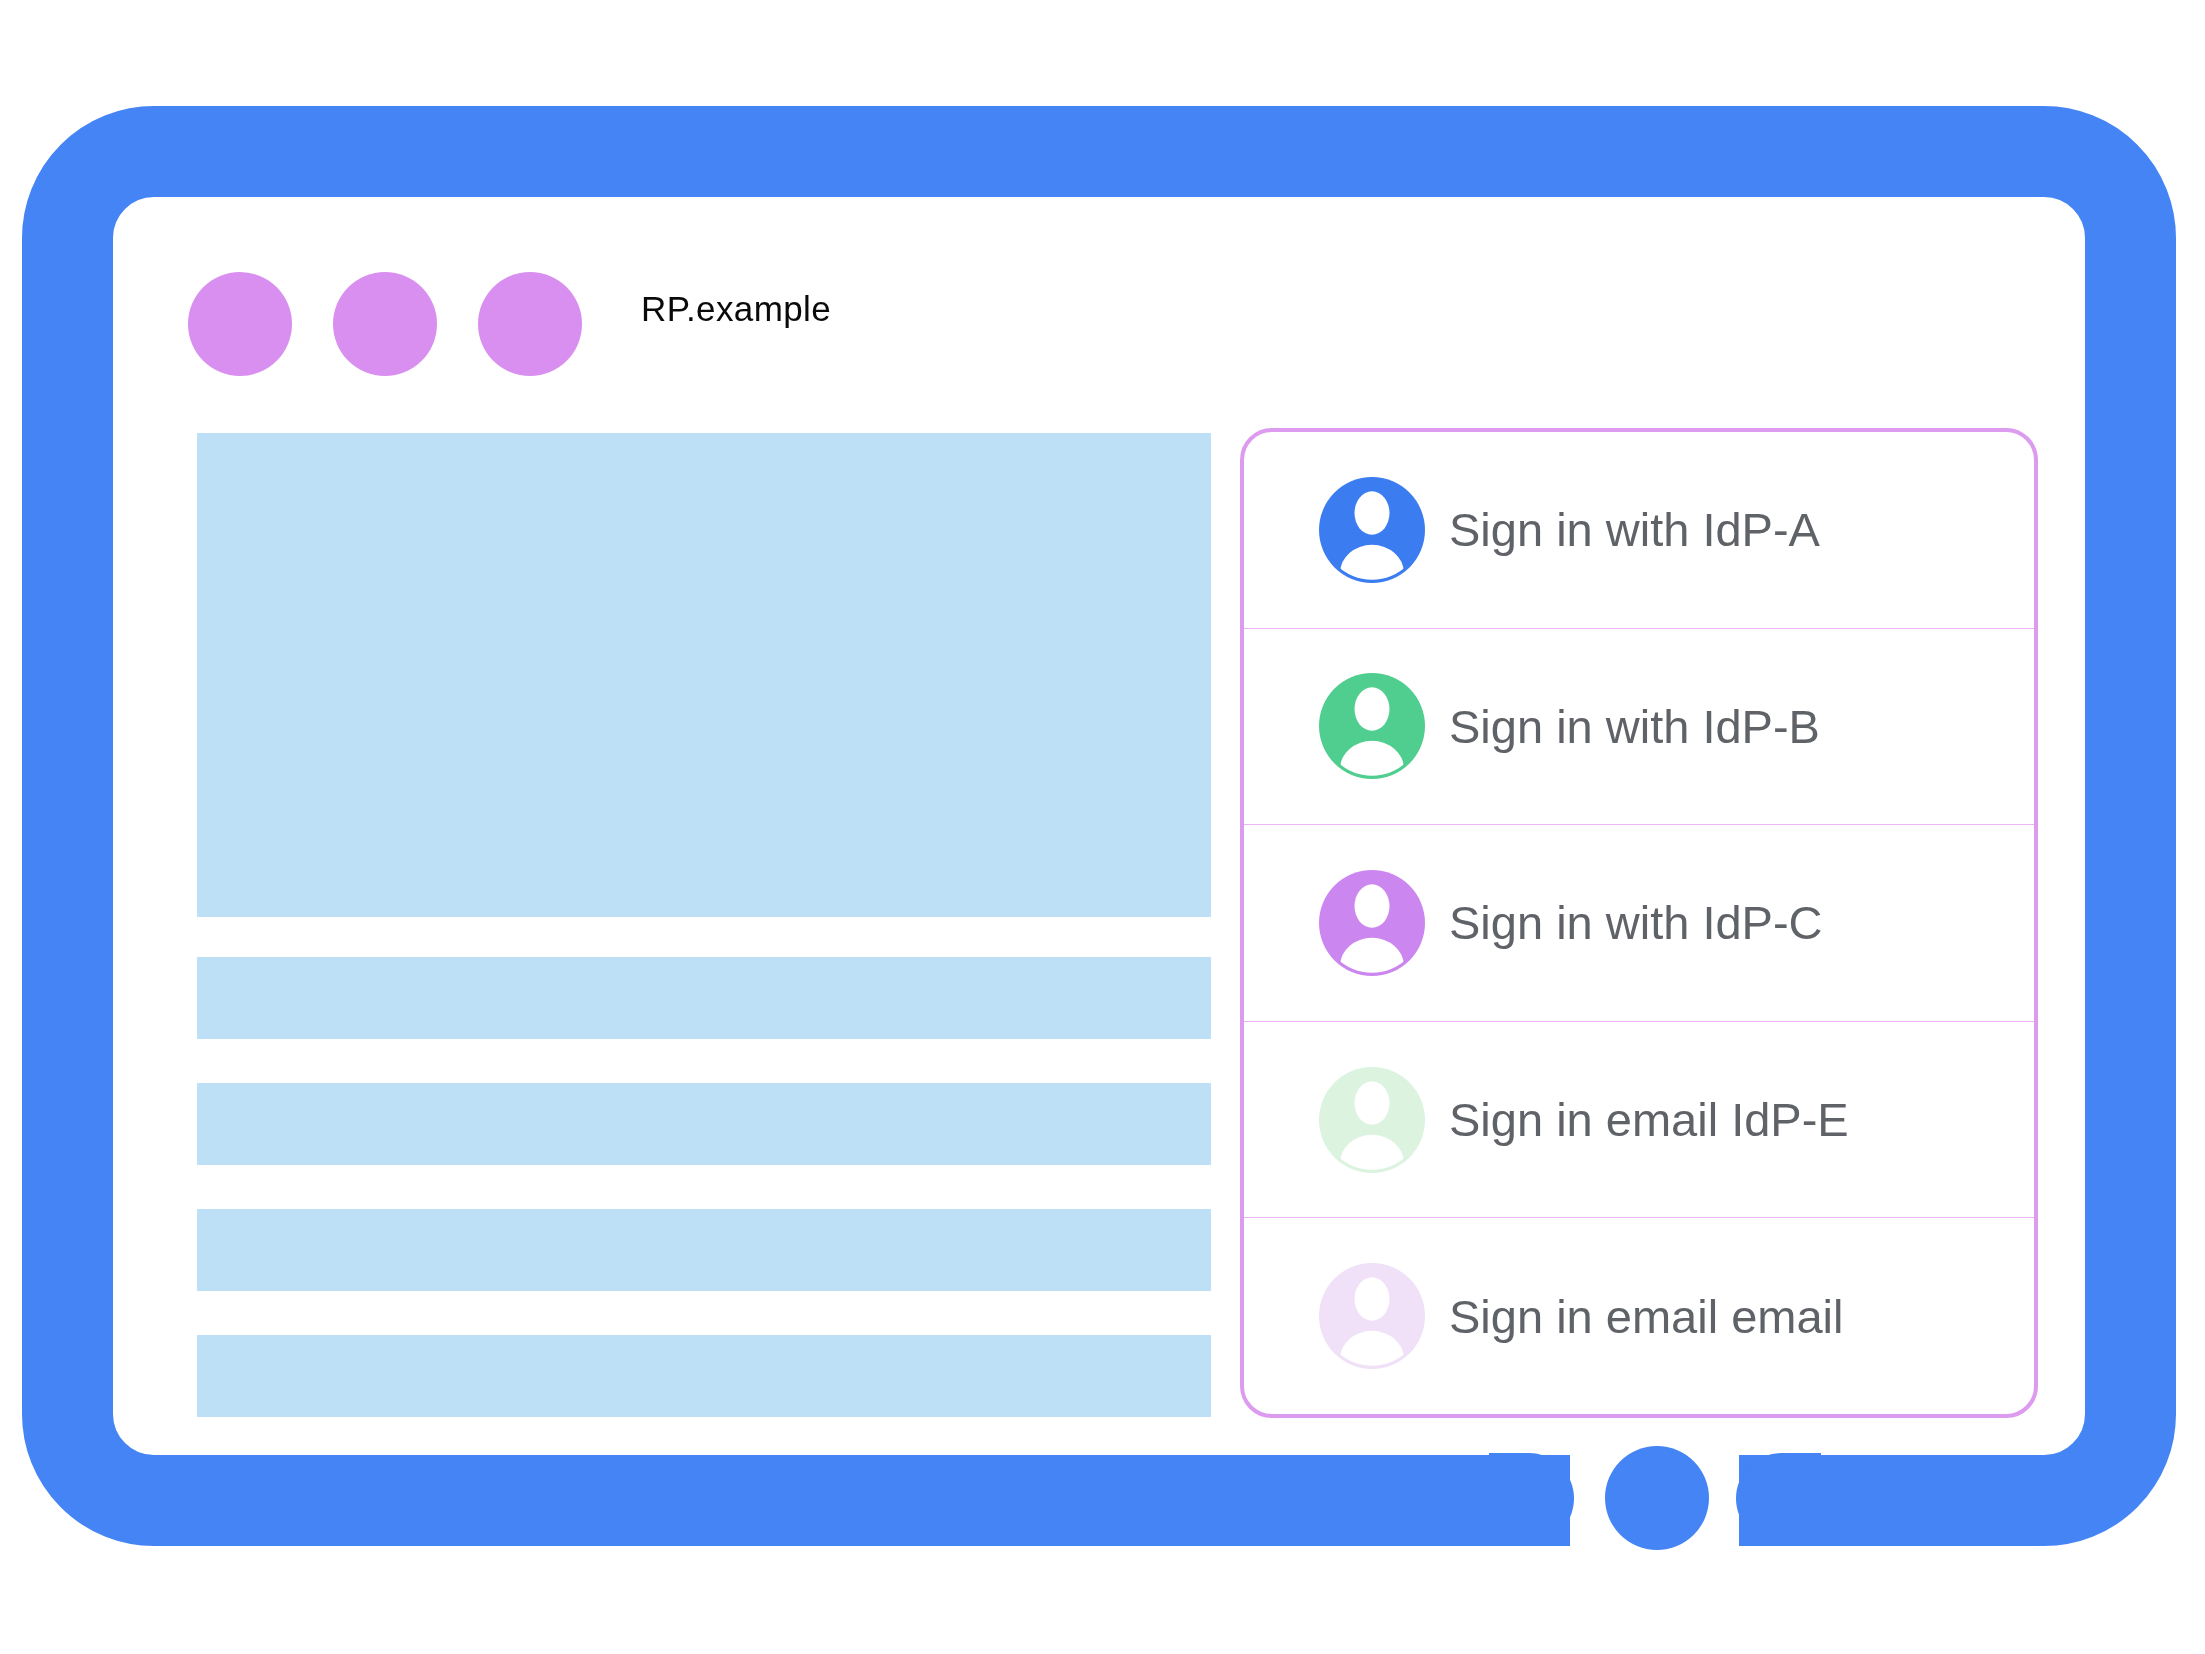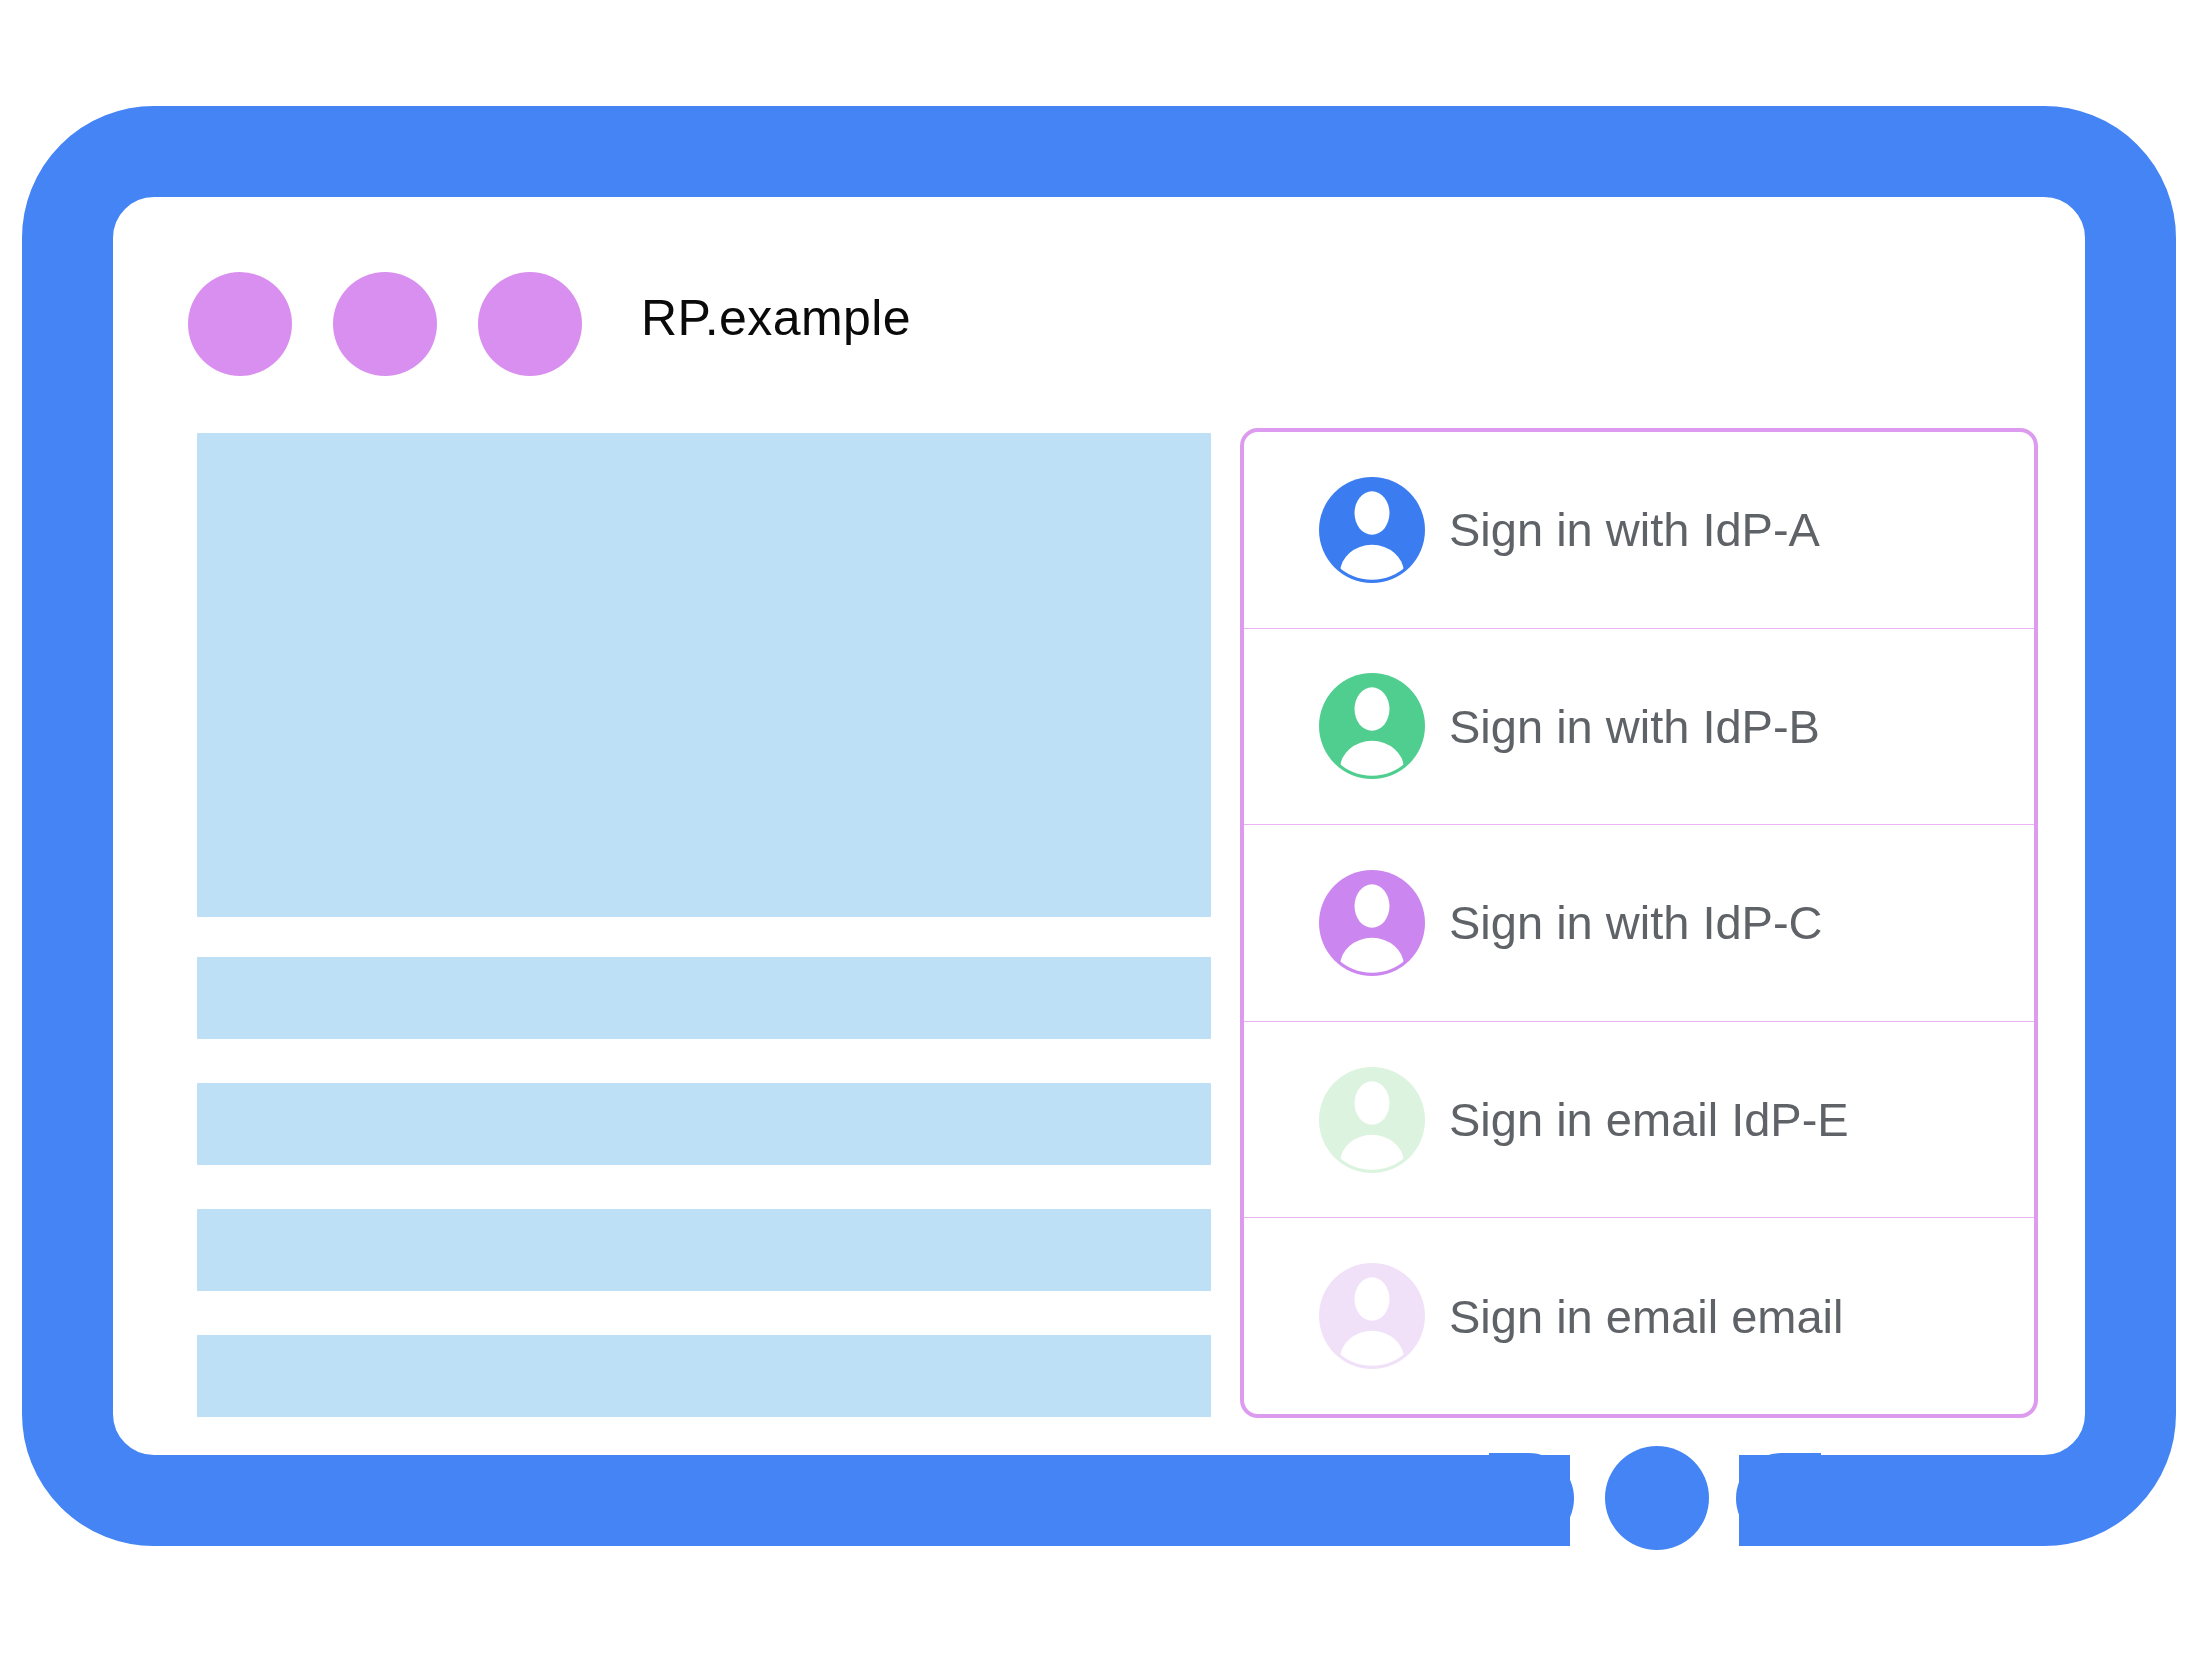--- a/index.html
+++ b/index.html
@@ -59,21 +59,21 @@
     gap: 41px;
   }
   .window-dot {
     width: 104px; height: 104px;
     border-radius: 50%;
     background: var(--c-dot, #D98FEF);
   }
   .page-title {
     position: absolute;
     left: 641px; top: 289px;
-    font-size: 50px;
+    font-size: 35px;
     font-weight: 500;
     letter-spacing: 0.4px;
     color: var(--c-title, #0A0A0A);
     white-space: nowrap;
   }
 
   
   .content-block {
     position: absolute;
     left: 197px; top: 433px;
@@ -92,21 +92,21 @@
   .content-bar:nth-of-type(3) { top: 252px; }
   .content-bar:nth-of-type(4) { top: 378px; }
 
   
   .signin-panel {
     position: absolute;
     left: 1240px; top: 428px;
     width: 798px; height: 990px;
     box-sizing: border-box;
     border: 4.4px solid var(--c-panel-border, #DD9BF0);
-    border-radius: 18px;
+    border-radius: 32px;
     background: #ffffff;
     display: flex;
     flex-direction: column;
     overflow: hidden;
   }
   .signin-row {
     flex: 1 1 0;
     display: flex;
     align-items: center;
     padding-left: 75px;

